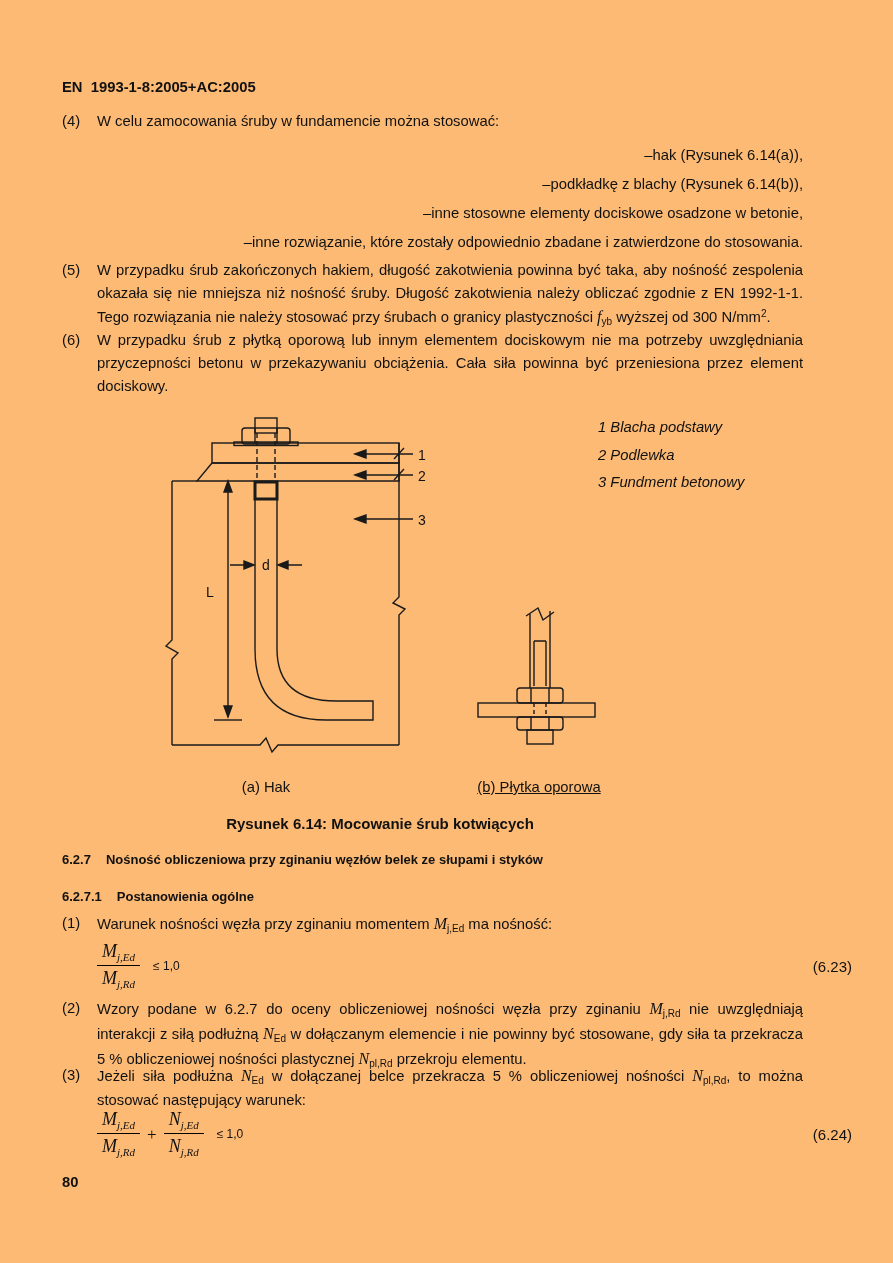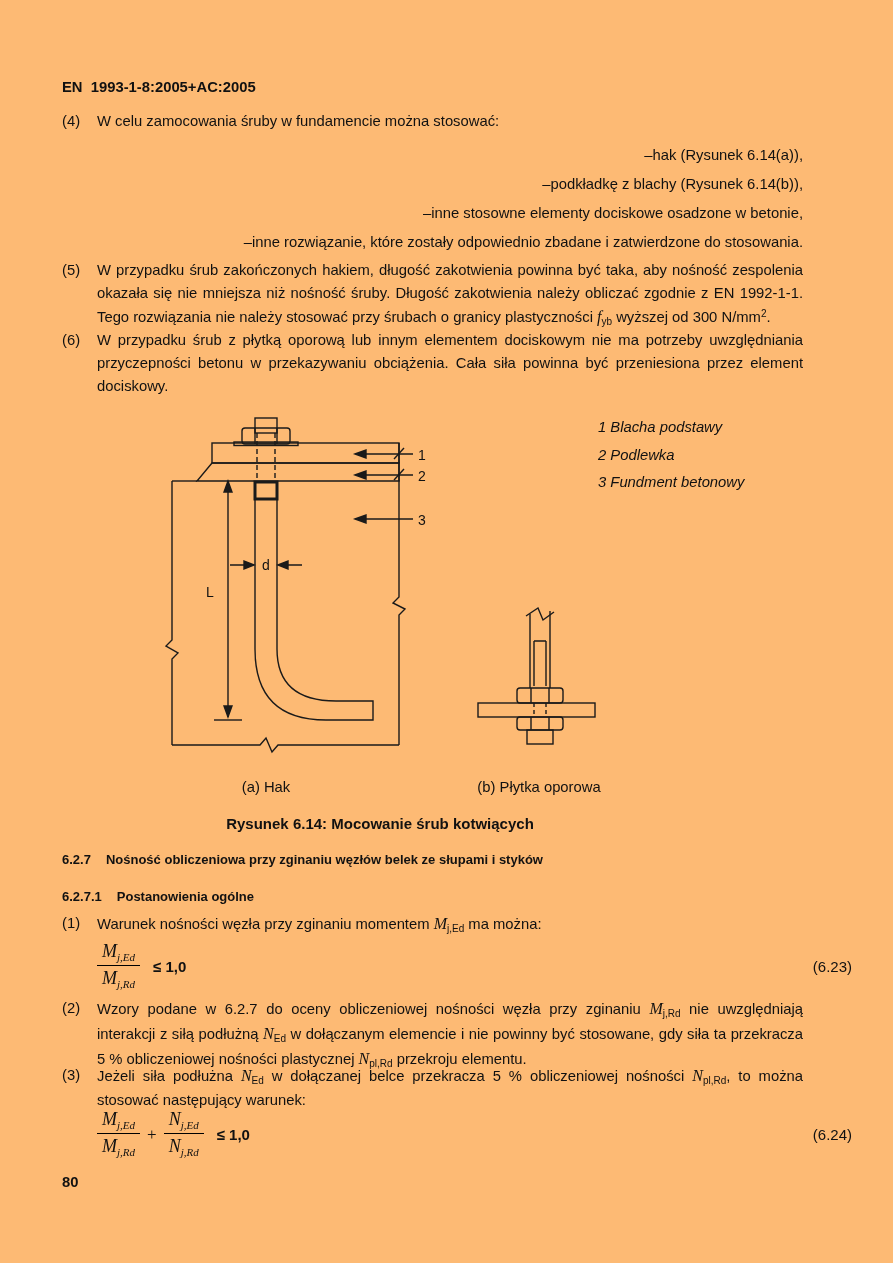--- a/index.html
+++ b/index.html
@@ -23,29 +23,29 @@
   .ms { font-size:10px; position:relative; top:3px; }
   .msup { font-size:10px; position:relative; top:-5px; }
   
   .eq { left:97px; right:41px; height:56px; display:flex; align-items:center;
         font-family:"Liberation Serif", serif; }
   .frac { display:inline-flex; flex-direction:column; align-items:center; }
   .fr-num, .fr-den { font-style:italic; font-size:18px; line-height:21px; padding:0 5px 1px; }
   .fr-den { border-top:1.4px solid #000; padding-top:2px; }
   .fsub { font-size:11px; font-style:italic; position:relative; top:4px; }
   .plus { margin:0 7px; font-size:17px; }
-  .cond { margin-left:13px; font-family:"Liberation Sans", sans-serif; font-size:15px; font-weight:bold; }
+  .cond { margin-left:13px; font-family:"Liberation Sans", sans-serif; font-size:12px; font-weight:normal; }
   .eqtag { position:absolute; right:0; top:50%; transform:translateY(-50%);
            font-family:"Liberation Sans", sans-serif; font-size:15px; }
   
   .figsvg { left:150px; top:412px; }
   svg text { font-family:"Liberation Sans", sans-serif; font-size:14px; fill:#111; font-style:normal; }
   .legend { left:598px; top:414px; font-style:italic; line-height:27.5px; }
   .figcap-a { left:196px; top:776px; width:140px; text-align:center; }
-  .figcap-b { left:459px; top:776px; width:160px; text-align:center; }
+  .figcap-b { left:459px; top:776px; width:160px; text-align:center;text-decoration:underline; }
   .figcap-main { left:150px; top:812px; width:460px; text-align:center; font-weight:bold; font-size:15px; }
   .footer { left:62px; top:1171px; font-weight:bold;text-align:center; }
 </style>
 </head>
 <body>
 
 <div class="page">
 
   <div class="abs hdr">EN  1993-1-8:2005+AC:2005</div>
 
@@ -151,21 +151,21 @@
 
   <div class="abs heading" style="top:848px">
     <span class="hnum">6.2.7</span><span>Nośność obliczeniowa przy zginaniu węzłów belek ze słupami i styków</span>
   </div>
   <div class="abs heading" style="top:885px">
     <span class="hnum">6.2.7.1</span><span>Postanowienia ogólne</span>
   </div>
 
   <div class="abs para" style="top:912px">
     <span class="pnum">(1)</span>
-    <div class="ptext"><span>Warunek nośności węzła przy zginaniu momentem </span><span class="mv">M</span><span class="ms">j,Ed</span><span> ma można:</span></div>
+    <div class="ptext"><span>Warunek nośności węzła przy zginaniu momentem </span><span class="mv">M</span><span class="ms">j,Ed</span><span> ma nośność:</span></div>
   </div>
 
   <div class="abs eq" style="top:938px">
     <span class="frac">
       <span class="fr-num"><span>M</span><span class="fsub">j,Ed</span></span>
       <span class="fr-den"><span>M</span><span class="fsub">j,Rd</span></span>
     </span>
     <span class="cond">≤ 1,0</span>
     <span class="eqtag">(6.23)</span>
   </div>

